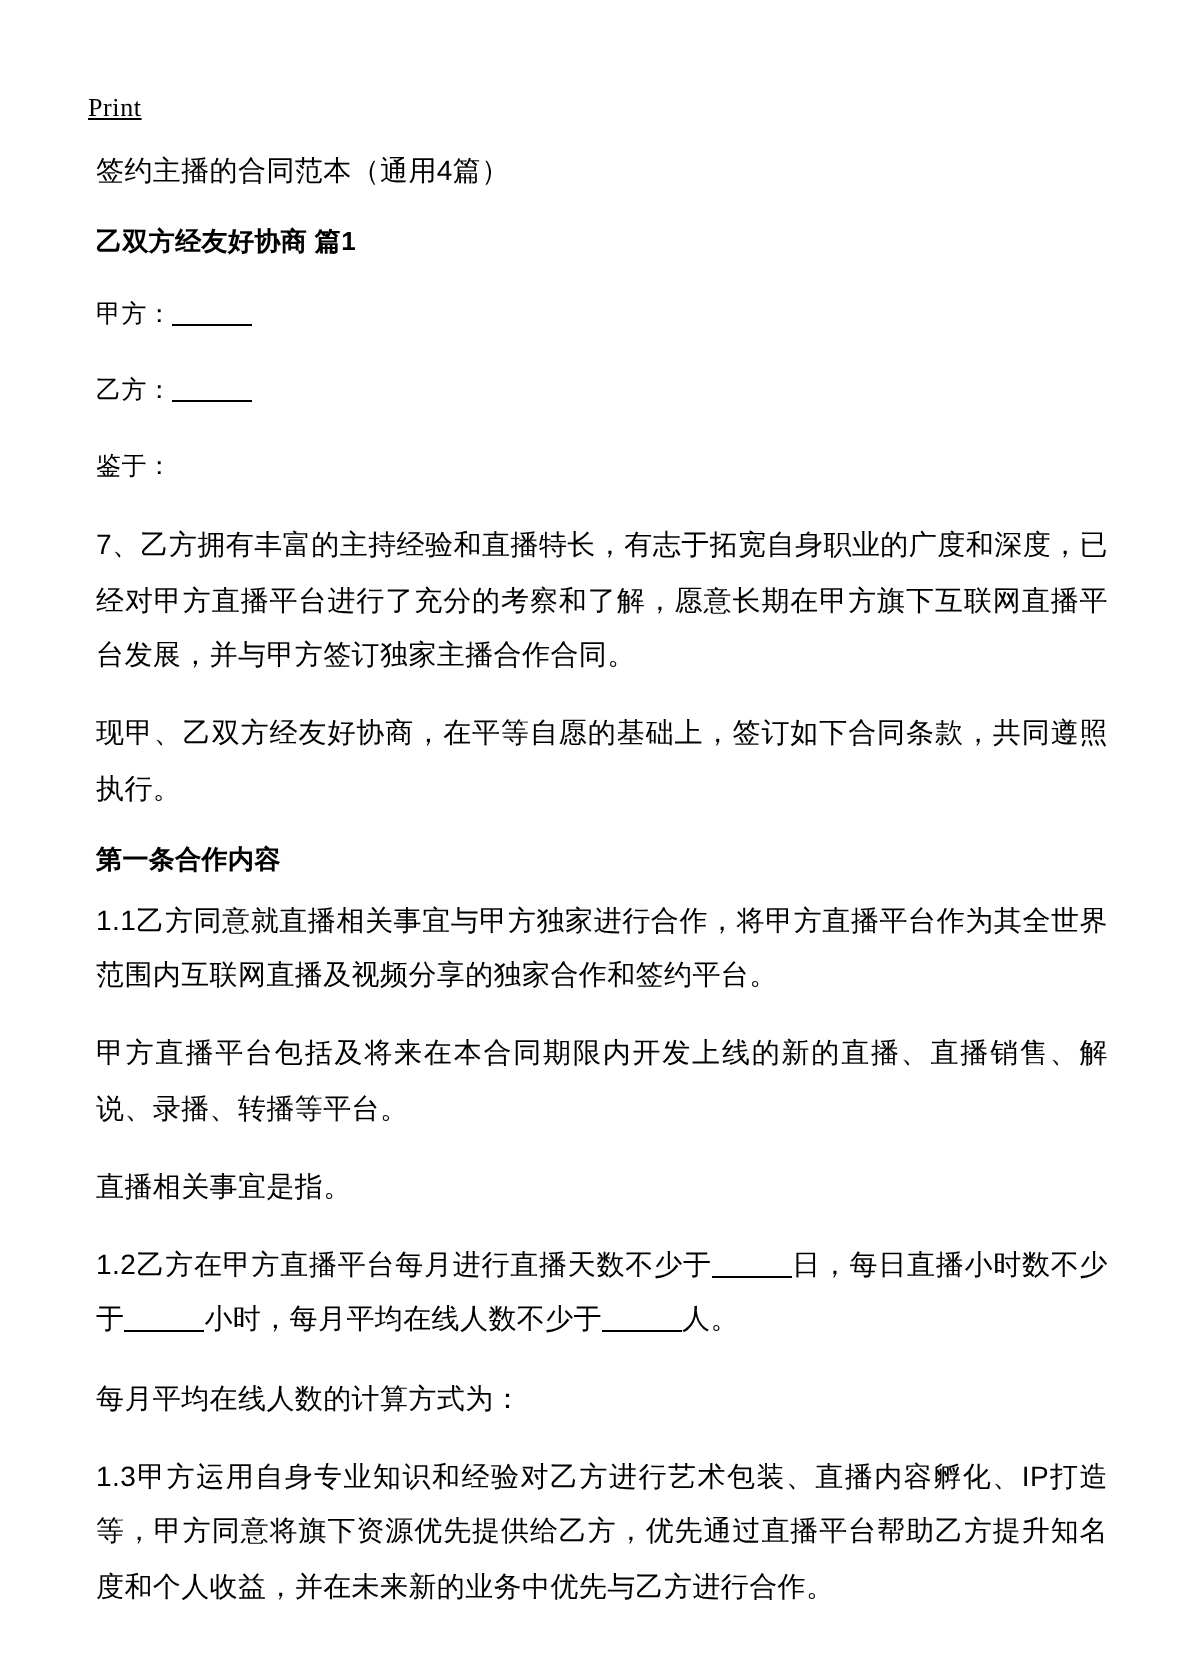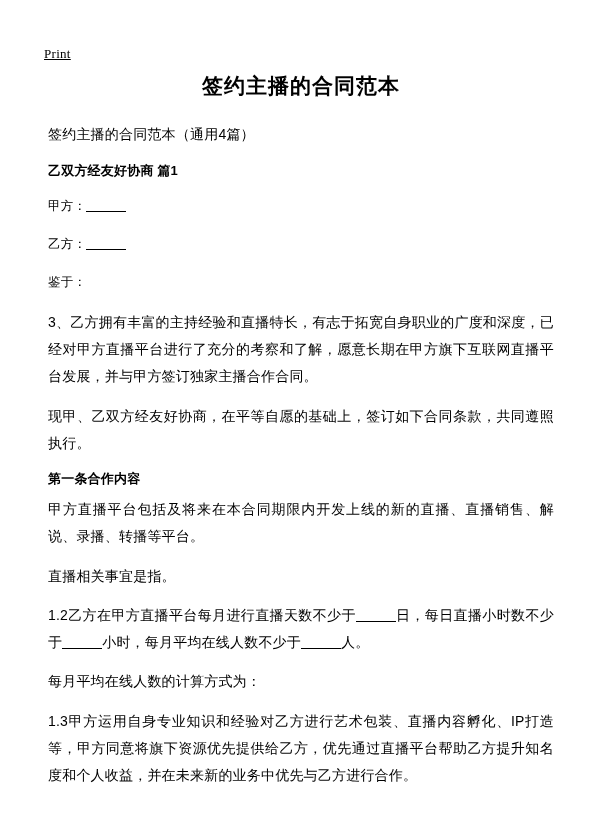--- a/index.html
+++ b/index.html
@@ -81,37 +81,37 @@
 </style>
 </head>
 <body>
 
 <div class="page">
 
   <a class="print-link" href="#">Print</a>
 
   <div class="content">
 
-    <h1 class="doc-title">签约主播的合同范本</h1>
 
     <p class="para">签约主播的合同范本（通用4篇）</p>
 
     <h3 class="heading">乙双方经友好协商 篇1</h3>
 
     <p class="sub"><span>甲方：</span><span class="blank"></span></p>
 
     <p class="sub"><span>乙方：</span><span class="blank"></span></p>
 
     <p class="sub">鉴于：</p>
 
-    <p class="para">3、乙方拥有丰富的主持经验和直播特长，有志于拓宽自身职业的广度和深度，已经对甲方直播平台进行了充分的考察和了解，愿意长期在甲方旗下互联网直播平台发展，并与甲方签订独家主播合作合同。</p>
+    <p class="para">7、乙方拥有丰富的主持经验和直播特长，有志于拓宽自身职业的广度和深度，已经对甲方直播平台进行了充分的考察和了解，愿意长期在甲方旗下互联网直播平台发展，并与甲方签订独家主播合作合同。</p>
     <p class="para">现甲、乙双方经友好协商，在平等自愿的基础上，签订如下合同条款，共同遵照执行。</p>
 
     <h2 class="section">第一条合作内容</h2>
 
+    <p class="para">1.1乙方同意就直播相关事宜与甲方独家进行合作，将甲方直播平台作为其全世界范围内互联网直播及视频分享的独家合作和签约平台。</p>
     <p class="para">甲方直播平台包括及将来在本合同期限内开发上线的新的直播、直播销售、解说、录播、转播等平台。</p>
     <p class="para">直播相关事宜是指。</p>
 
     <p class="para"><span>1.2乙方在甲方直播平台每月进行直播天数不少于</span><span class="blank"></span><span>日，每日直播小时数不少于</span><span class="blank"></span><span>小时，每月平均在线人数不少于</span><span class="blank"></span><span>人。</span></p>
 
     <p class="para">每月平均在线人数的计算方式为：</p>
     <p class="para">1.3甲方运用自身专业知识和经验对乙方进行艺术包装、直播内容孵化、IP打造等，甲方同意将旗下资源优先提供给乙方，优先通过直播平台帮助乙方提升知名度和个人收益，并在未来新的业务中优先与乙方进行合作。</p>
 
   </div>
 </div>

